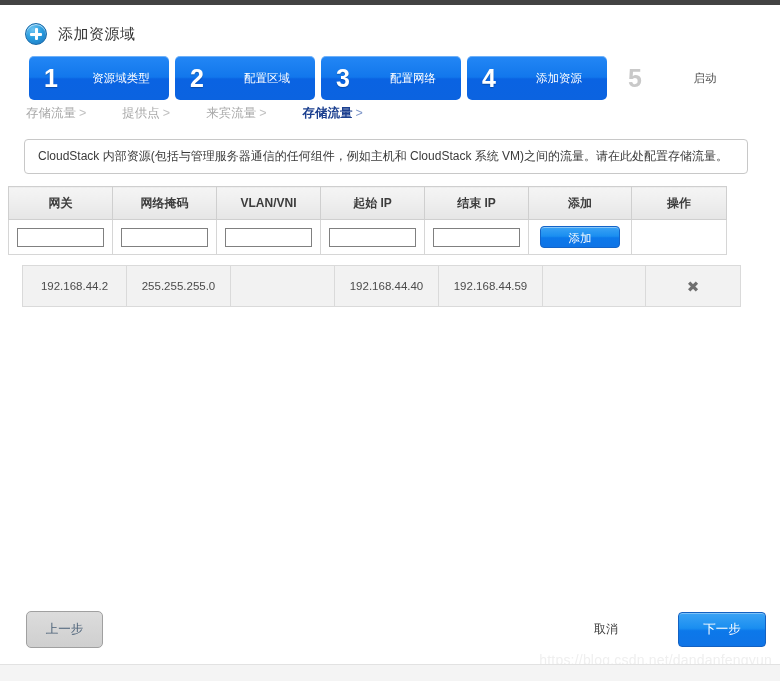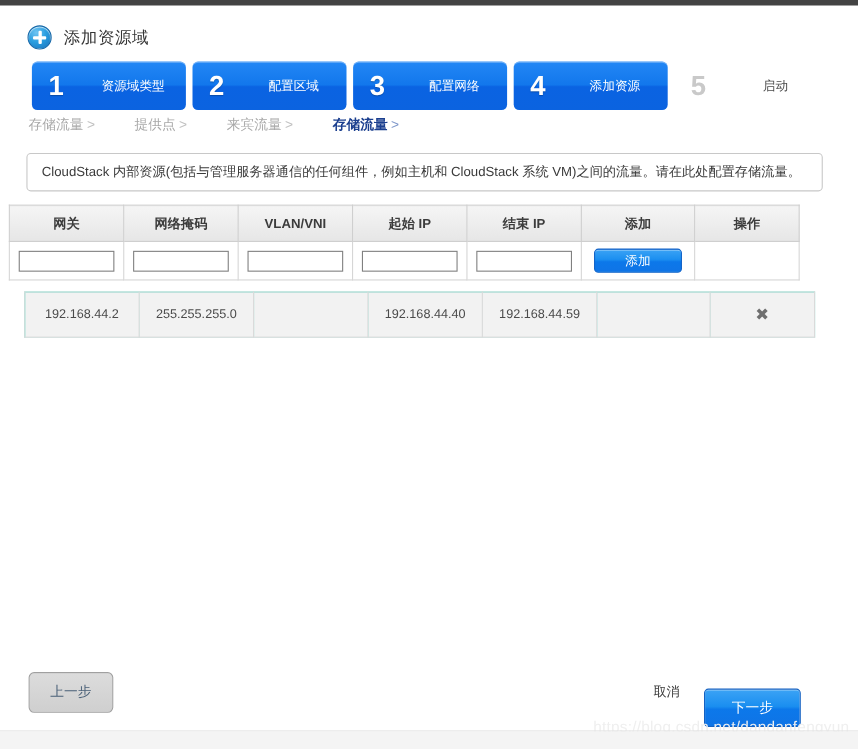--- a/index.html
+++ b/index.html
@@ -257,34 +257,33 @@
   .btn-cancel {
     position: absolute;
     left: 594px;
     top: 621px;
     font-size: 12px;
     color: #3c3c3c;
     cursor: pointer;
   }
   .btn-next {
     position: absolute;
-    left: 640px;
+    left: 678px;
     top: 612px;
     width: 88px;
     height: 35px;
     box-sizing: border-box;
     border: 1px solid #1361c2;
     border-radius: 4px;
     background: linear-gradient(to bottom, #3ba3f5 0%, #1a8ef0 46%, #0c78ea 54%, #0f74e6 100%);
     color: #ffffff;
     font-size: 12.5px;
     font-family: "Liberation Sans", sans-serif;
     cursor: pointer;
     box-shadow: inset 0 1px 0 rgba(255,255,255,.35);
-    margin-top: 14px;
   }
 
   
   .watermark {
     position: absolute;
     right: 8px;
     top: 652px;
     font-size: 14px;
     color: #efefef;
     letter-spacing: .2px;

